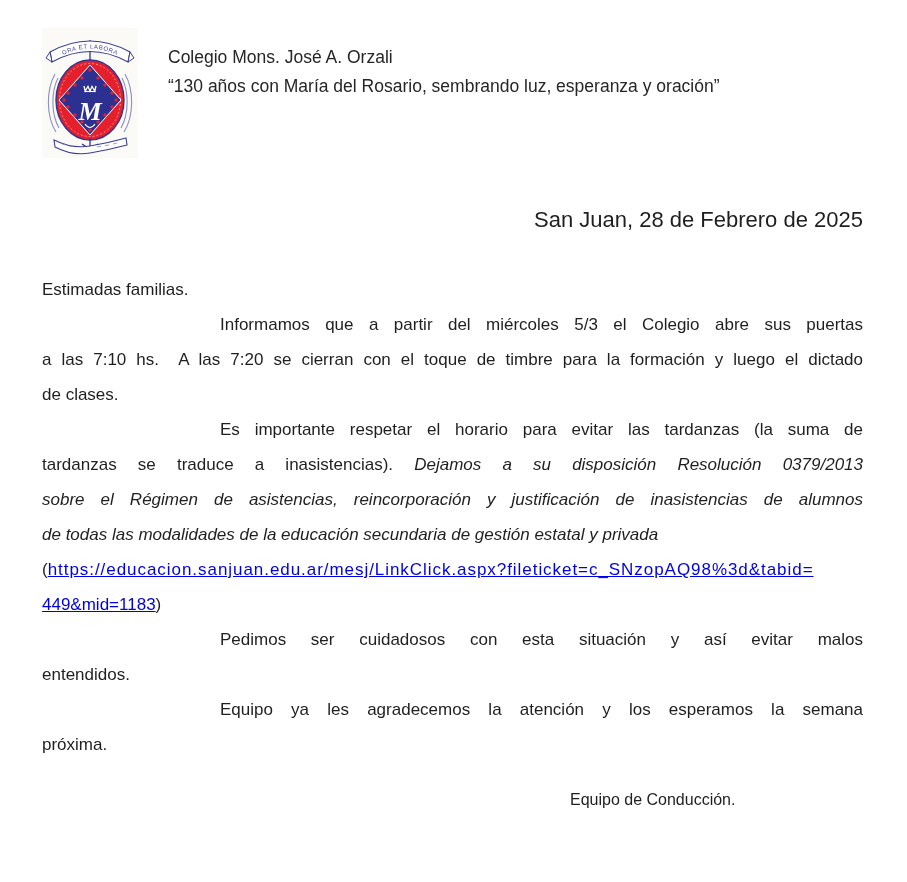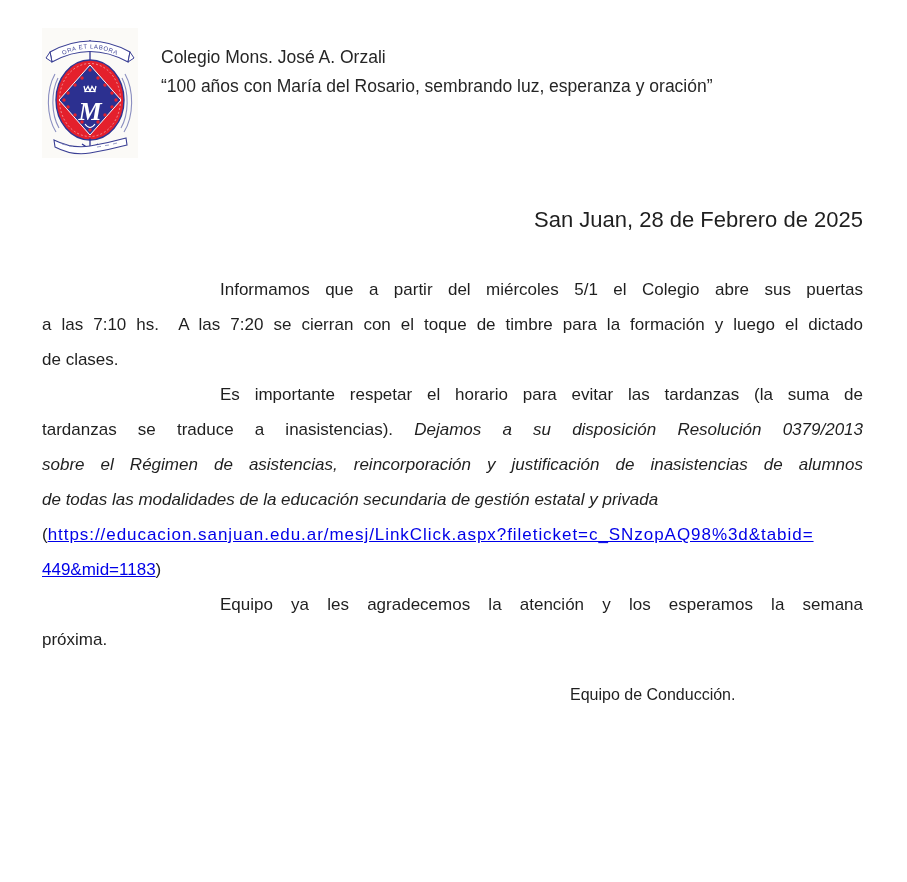--- a/index.html
+++ b/index.html
@@ -7,21 +7,21 @@
   body {
     width:907px; height:882px;
     font-family:"Liberation Sans","DejaVu Sans",sans-serif;
     color:#1f1f1f;
   }
   .page { position:relative; width:907px; height:882px; background:#ffffff; overflow:hidden; }
 
   
   .header { display:flex; align-items:flex-start; margin:28px 44px 0 42px; height:132px; }
   .logo { width:96px; height:130px; flex:0 0 auto; display:block; }
-  .header-text { margin-left:23px; padding-top:15px; font-size:17.5px; line-height:28.5px; color:#262626; }
+  .header-text { margin-left:30px; padding-top:15px; font-size:17.5px; line-height:28.5px; color:#262626; }
 
   
   .date { margin:42px 44px 0 0; text-align:right; font-size:22px; line-height:35px; color:#1f1f1f; }
 
   
   .letter-body { margin:35px 44px 0 42px; font-size:17px; line-height:35px; color:#1f1f1f; }
   .letter-body p { margin:0; }
 
   
   .fill {
@@ -109,33 +109,35 @@
             <line x1="27" y1="118" x2="31" y2="118.6"></line>
           <line x1="55" y1="119" x2="59" y2="118.4"></line>
             <line x1="63" y1="117.6" x2="67" y2="117"></line>
           <line x1="71" y1="116" x2="75" y2="115"></line>
         </g>
       </g>
     </svg>
 
     <div class="header-text">
       <div>Colegio Mons. José A. Orzali</div>
-      <div>“100 años con María del Rosario, sembrando luz, esperanza y oración”</div>
+      <div>“130 años con María del Rosario, sembrando luz, esperanza y oración”</div>
     </div>
   </div>
 
   <div class="date">San Juan, 28 de Febrero de 2025</div>
 
   <div class="letter-body">
 
+    <p>Estimadas familias.</p>
 
-    <p><span class="fill indent">Informamos que a partir del miércoles 5/1 el Colegio abre sus puertas</span><br><span class="fill">a las 7:10 hs.&nbsp; A las 7:20 se cierran con el toque de timbre para la formación y luego el dictado</span><br><span>de clases.</span></p>
+    <p><span class="fill indent">Informamos que a partir del miércoles 5/3 el Colegio abre sus puertas</span><br><span class="fill">a las 7:10 hs.&nbsp; A las 7:20 se cierran con el toque de timbre para la formación y luego el dictado</span><br><span>de clases.</span></p>
 
     <p><span class="fill indent">Es importante respetar el horario para evitar las tardanzas (la suma de</span><br><span class="fill"><span>tardanzas se traduce a inasistencias). </span><span class="it">Dejamos a su disposición Resolución 0379/2013</span></span><br><span class="fill it">sobre el Régimen de asistencias, reincorporación y justificación de inasistencias de alumnos</span><br><span class="it">de todas las modalidades de la educación secundaria de gestión estatal y privada</span><br><span><span>(</span><a class="doc-link" href="#"><span class="link-l1">https://educacion.sanjuan.edu.ar/mesj/LinkClick.aspx?fileticket=c_SNzopAQ98%3d&amp;tabid=</span><br><span>449&amp;mid=1183</span></a><span>)</span></span></p>
 
+    <p><span class="fill indent">Pedimos ser cuidadosos con esta situación y así evitar malos</span><br><span>entendidos.</span></p>
 
     <p><span class="fill indent">Equipo ya les agradecemos la atención y los esperamos la semana</span><br><span>próxima.</span></p>
 
   </div>
 
   <div class="signature">Equipo de Conducción.</div>
 
 </div>
 
 </body></html>

